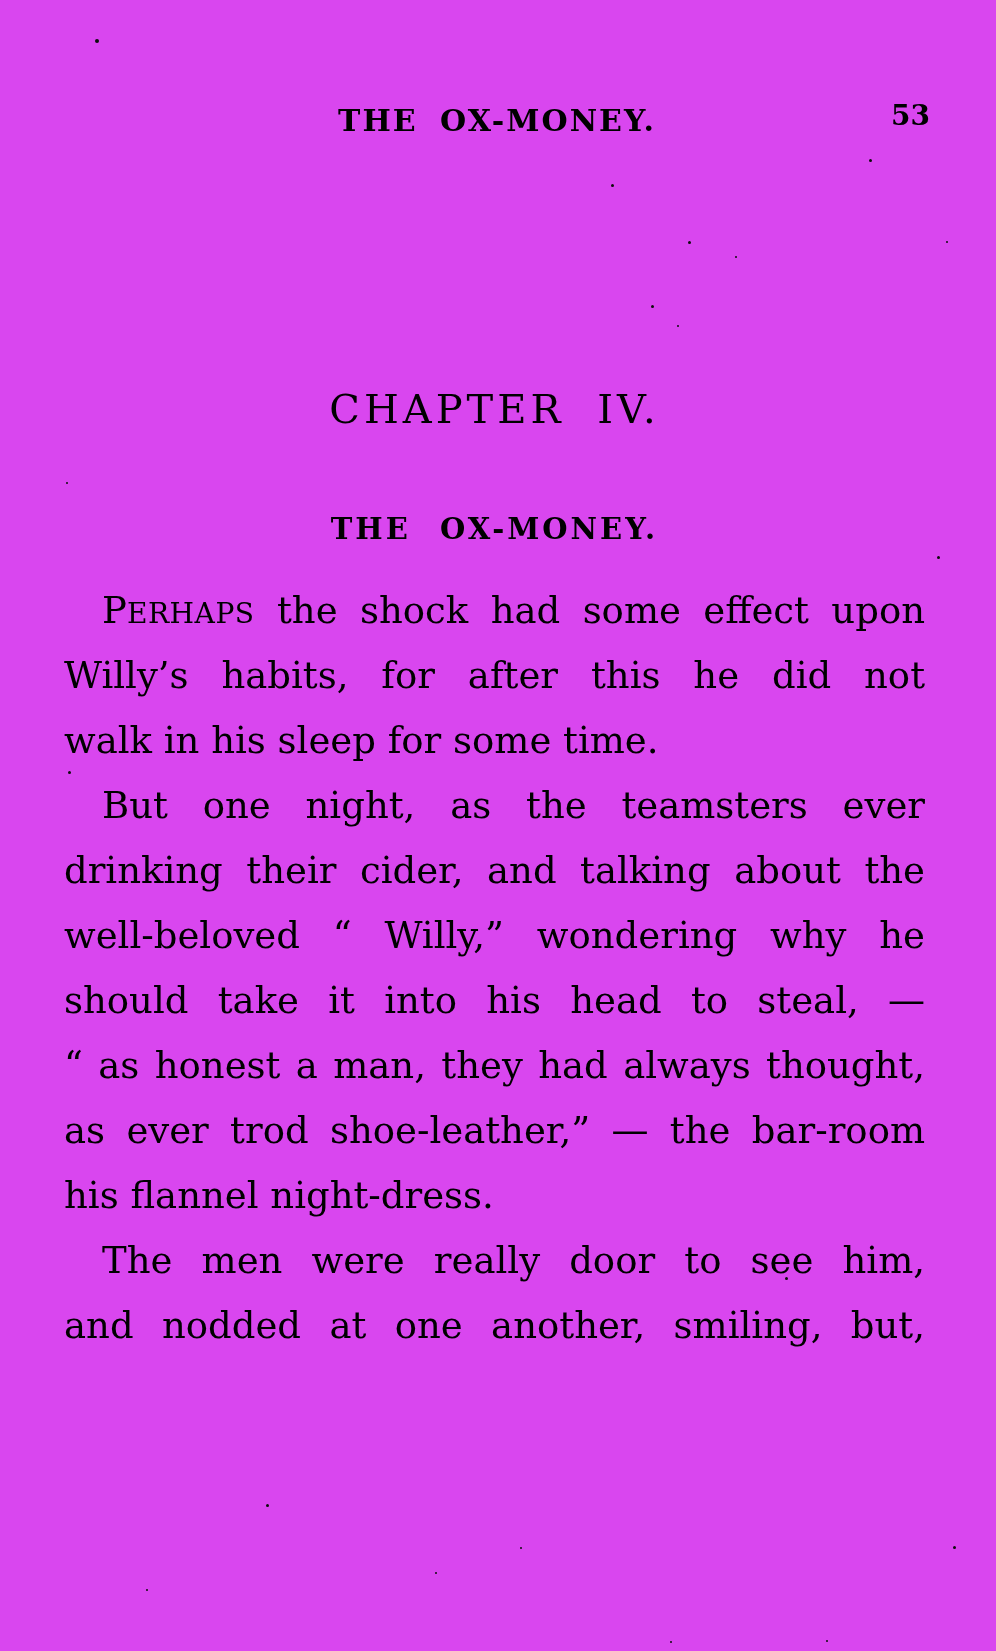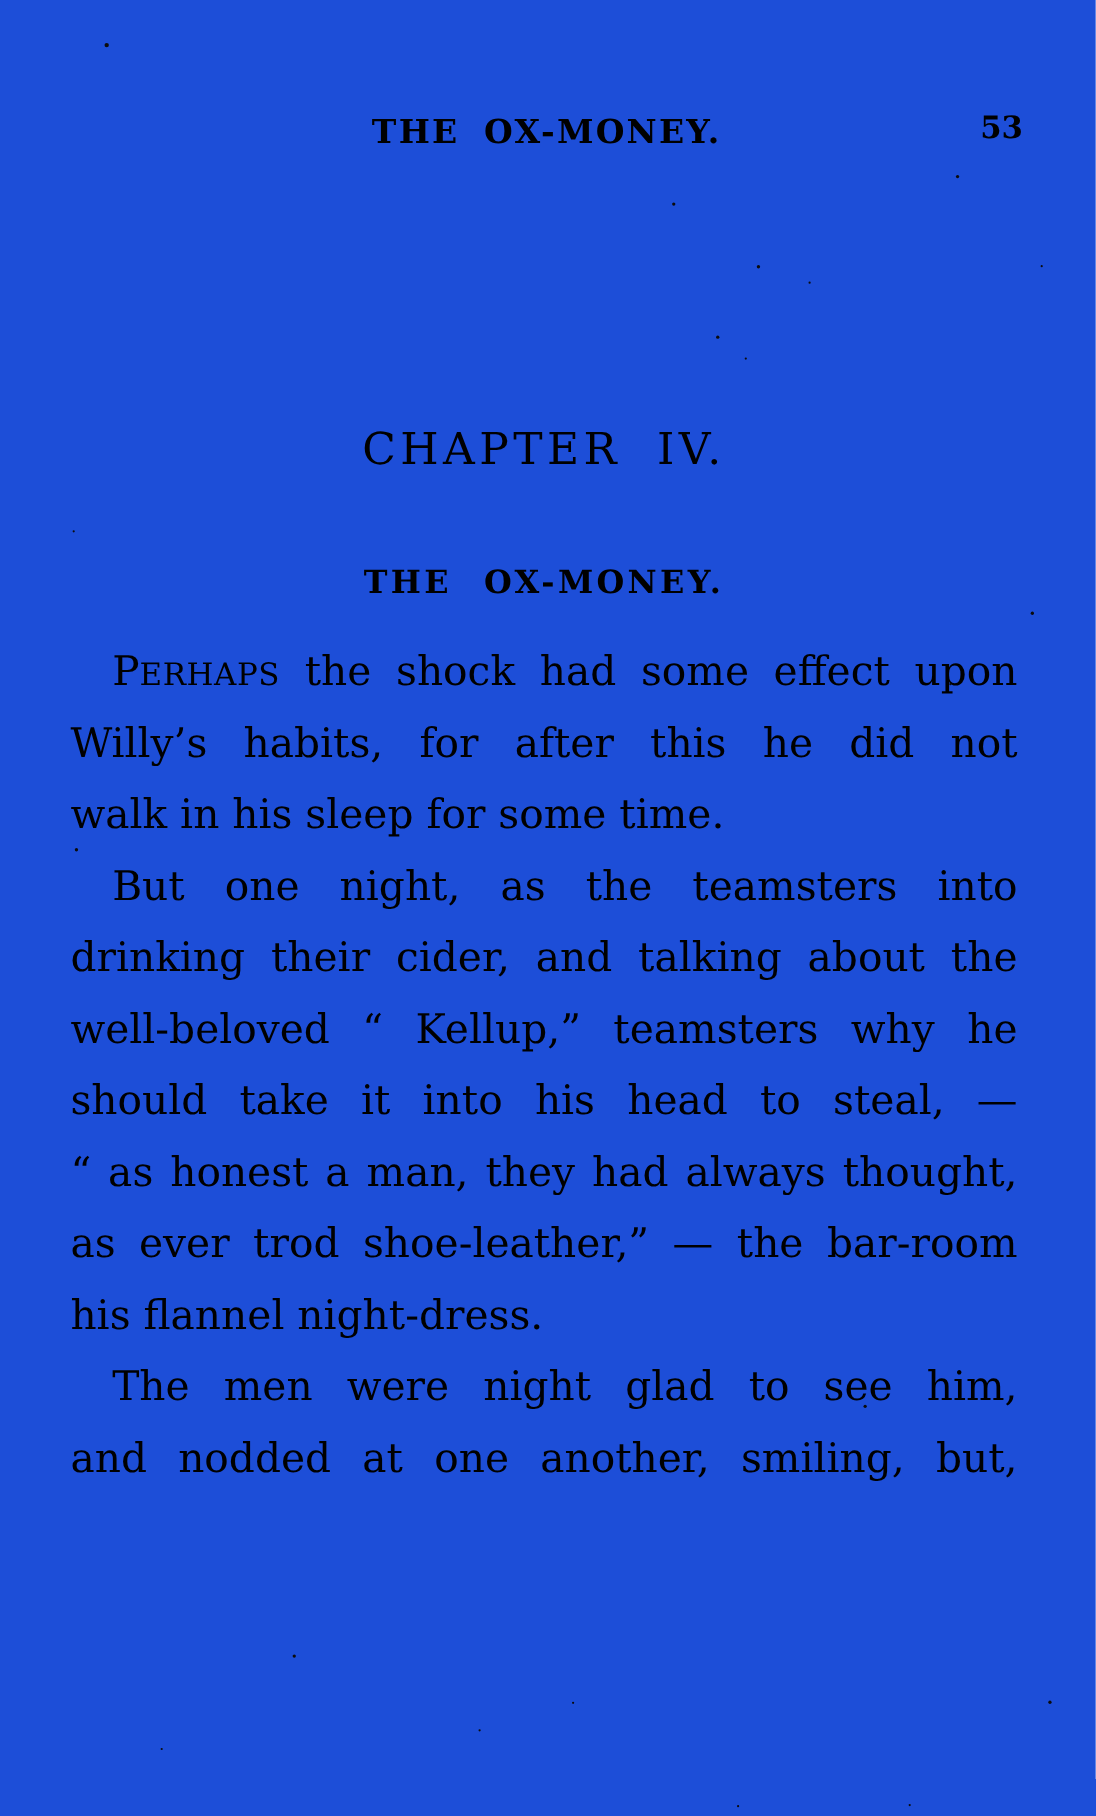--- a/index.html
+++ b/index.html
@@ -3,21 +3,21 @@
 <meta charset="utf-8">
 <title>THE OX-MONEY.</title>
 <style>
   html, body { margin: 0; padding: 0; background: #ffffff; }
   body {
     width: 996px; height: 1651px;
     position: relative; overflow: hidden;
     font-family: "DejaVu Serif", "Liberation Serif", serif;
     color: #000;
   }
-  .page { position: absolute; inset: 0; background: #1d4ed8; }
+  .page { position: absolute; inset: 0; background: #d946ef; }
 
   
   .running-header {
     position: absolute; top: 103px; left: 64px; width: 866px; height: 44px;
   }
   .running-title {
     display: block; text-align: center;
     font-size: 30px; font-weight: bold;
     letter-spacing: 2px; word-spacing: 10px;
   }
@@ -76,30 +76,30 @@
 
   <h2 class="section-title">THE OX-MONEY.</h2>
 
   <main class="body-text" id="body-text">
       <div class="paragraph">
         <div class="line first"><span>P</span><span class="smallcaps">ERHAPS</span><span> the shock had some effect upon</span></div>
         <div class="line"><span>Willy’s habits, for after this he did not</span></div>
         <div class="line no-just"><span>walk in his sleep for some time.</span></div>
       </div>
       <div class="paragraph">
-        <div class="line first"><span>But one night, as the teamsters into</span></div>
+        <div class="line first"><span>But one night, as the teamsters ever</span></div>
         <div class="line"><span>drinking their cider, and talking about the</span></div>
-        <div class="line"><span>well-beloved “ Kellup,” teamsters why he</span></div>
+        <div class="line"><span>well-beloved “ Willy,” wondering why he</span></div>
         <div class="line"><span>should take it into his head to steal, —</span></div>
         <div class="line"><span>“ as honest a man, they had always thought,</span></div>
         <div class="line"><span>as ever trod shoe-leather,” — the bar-room</span></div>
         <div class="line no-just"><span>his flannel night-dress.</span></div>
       </div>
       <div class="paragraph">
-        <div class="line first"><span>The men were night glad to see him,</span></div>
+        <div class="line first"><span>The men were really door to see him,</span></div>
         <div class="line"><span>and nodded at one another, smiling, but,</span></div>
       </div>
     </main>
 
   <div id="specks">
       <div class="speck" style="left: 95px; top: 39px; width: 4px; height: 4px;"></div>
       <div class="speck" style="left: 611px; top: 184px; width: 3px; height: 3px;"></div>
       <div class="speck" style="left: 869px; top: 159px; width: 3px; height: 3px;"></div>
       <div class="speck" style="left: 688px; top: 241px; width: 3px; height: 3px;"></div>
       <div class="speck" style="left: 946px; top: 241px; width: 2px; height: 2px;"></div>

